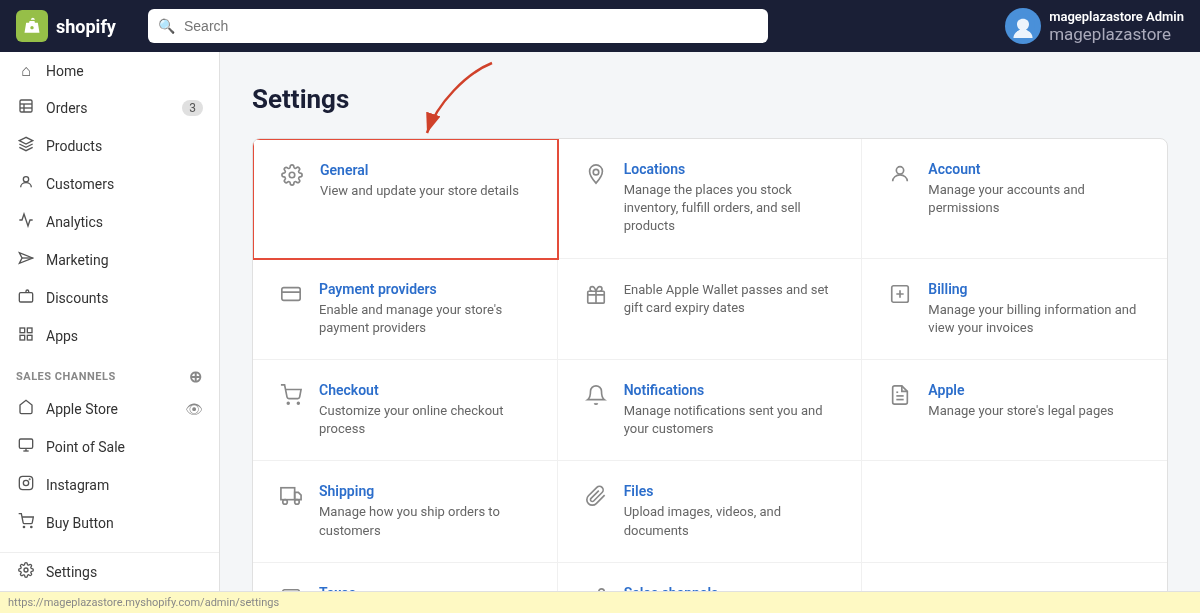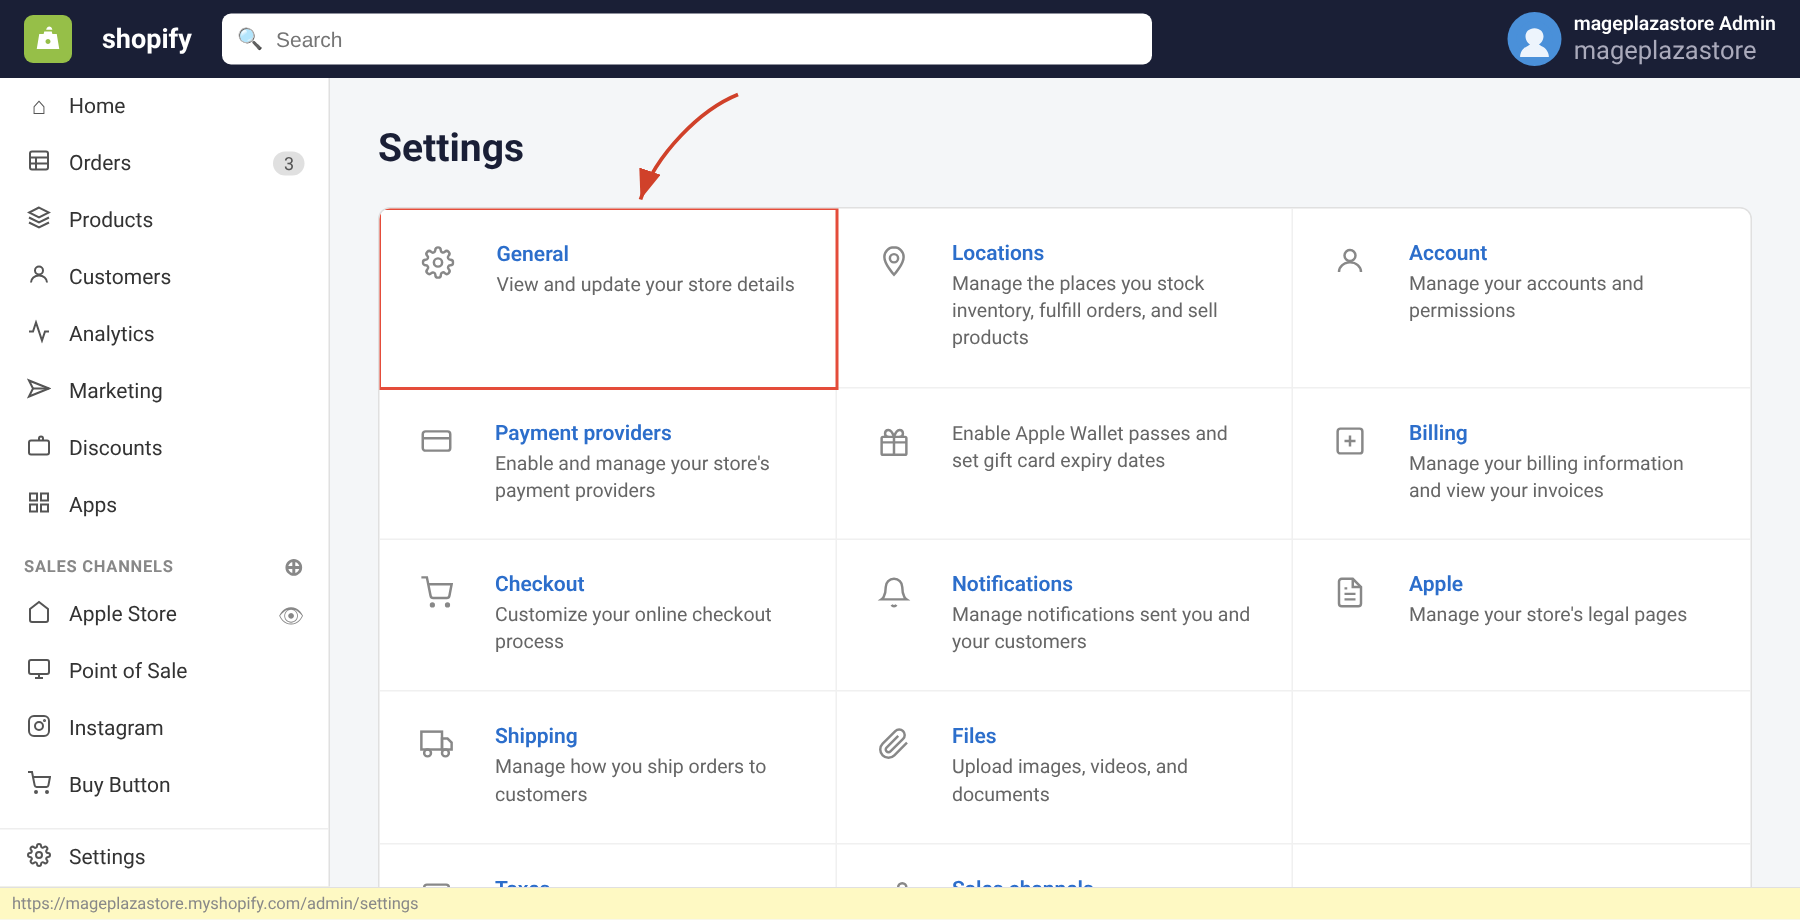--- a/index.html
+++ b/index.html
@@ -11,21 +11,21 @@
       height: 52px;
       display: flex;
       align-items: center;
       padding: 0 16px;
       gap: 12px;
       flex-shrink: 0;
     }
     .topbar-logo {
       display: flex;
       align-items: center;
-      gap: 20px;
+      gap: 8px;
       color: #fff;
       font-size: 18px;
       font-weight: 700;
       min-width: 120px;
     }
     .shopify-icon {
       width: 32px;
       height: 32px;
       background: #96bf48;
       border-radius: 6px;
@@ -151,21 +151,21 @@
       border: 1px solid #e0e0e0;
       overflow: hidden;
     }
     .settings-grid {
       display: grid;
       grid-template-columns: 1fr 1fr 1fr;
     }
     .settings-item {
       display: flex;
       align-items: flex-start;
-      gap: 25px;
+      gap: 14px;
       padding: 22px 24px;
       border-bottom: 1px solid #f0f0f0;
       border-right: 1px solid #f0f0f0;
       cursor: pointer;
       position: relative;
     }
     .settings-item:nth-child(3n) { border-right: none; }
     .settings-icon {
       font-size: 22px;
       color: #888;

